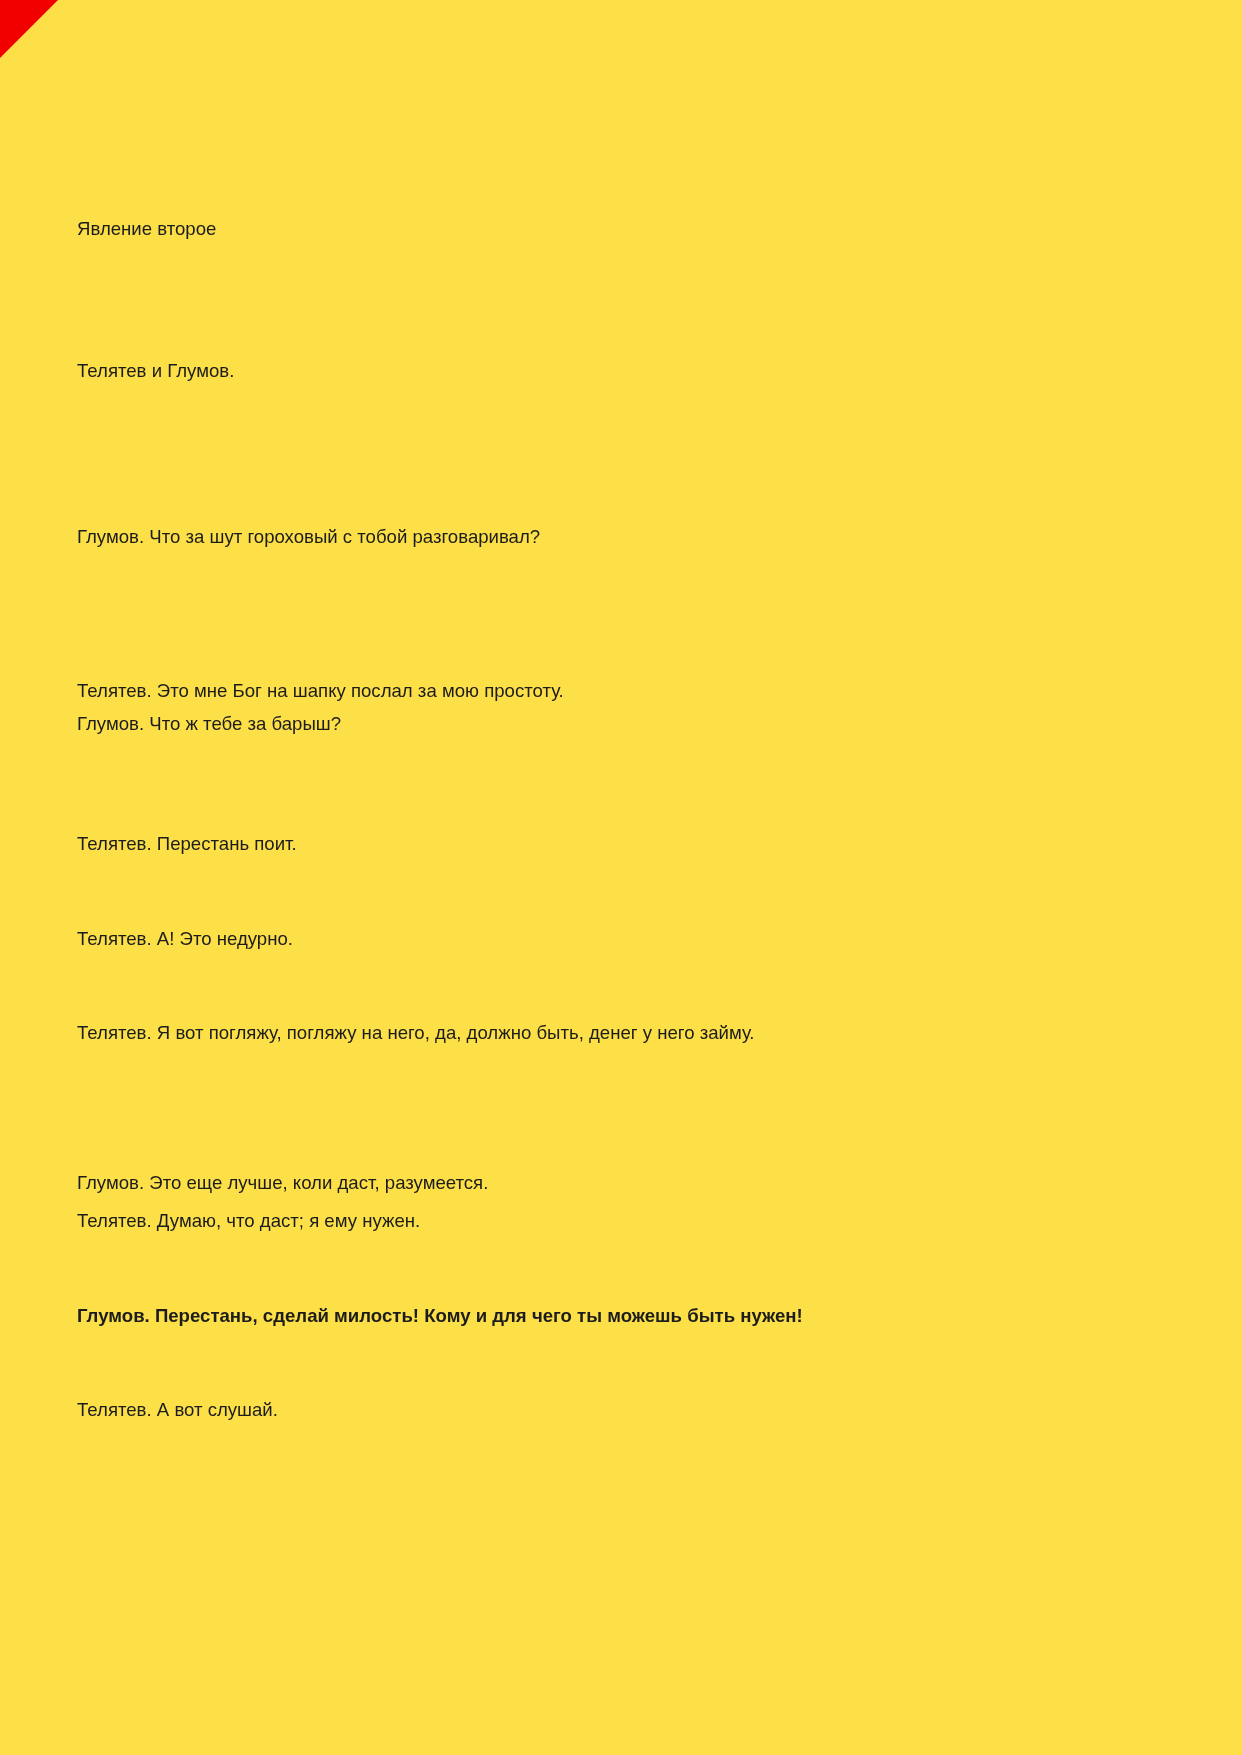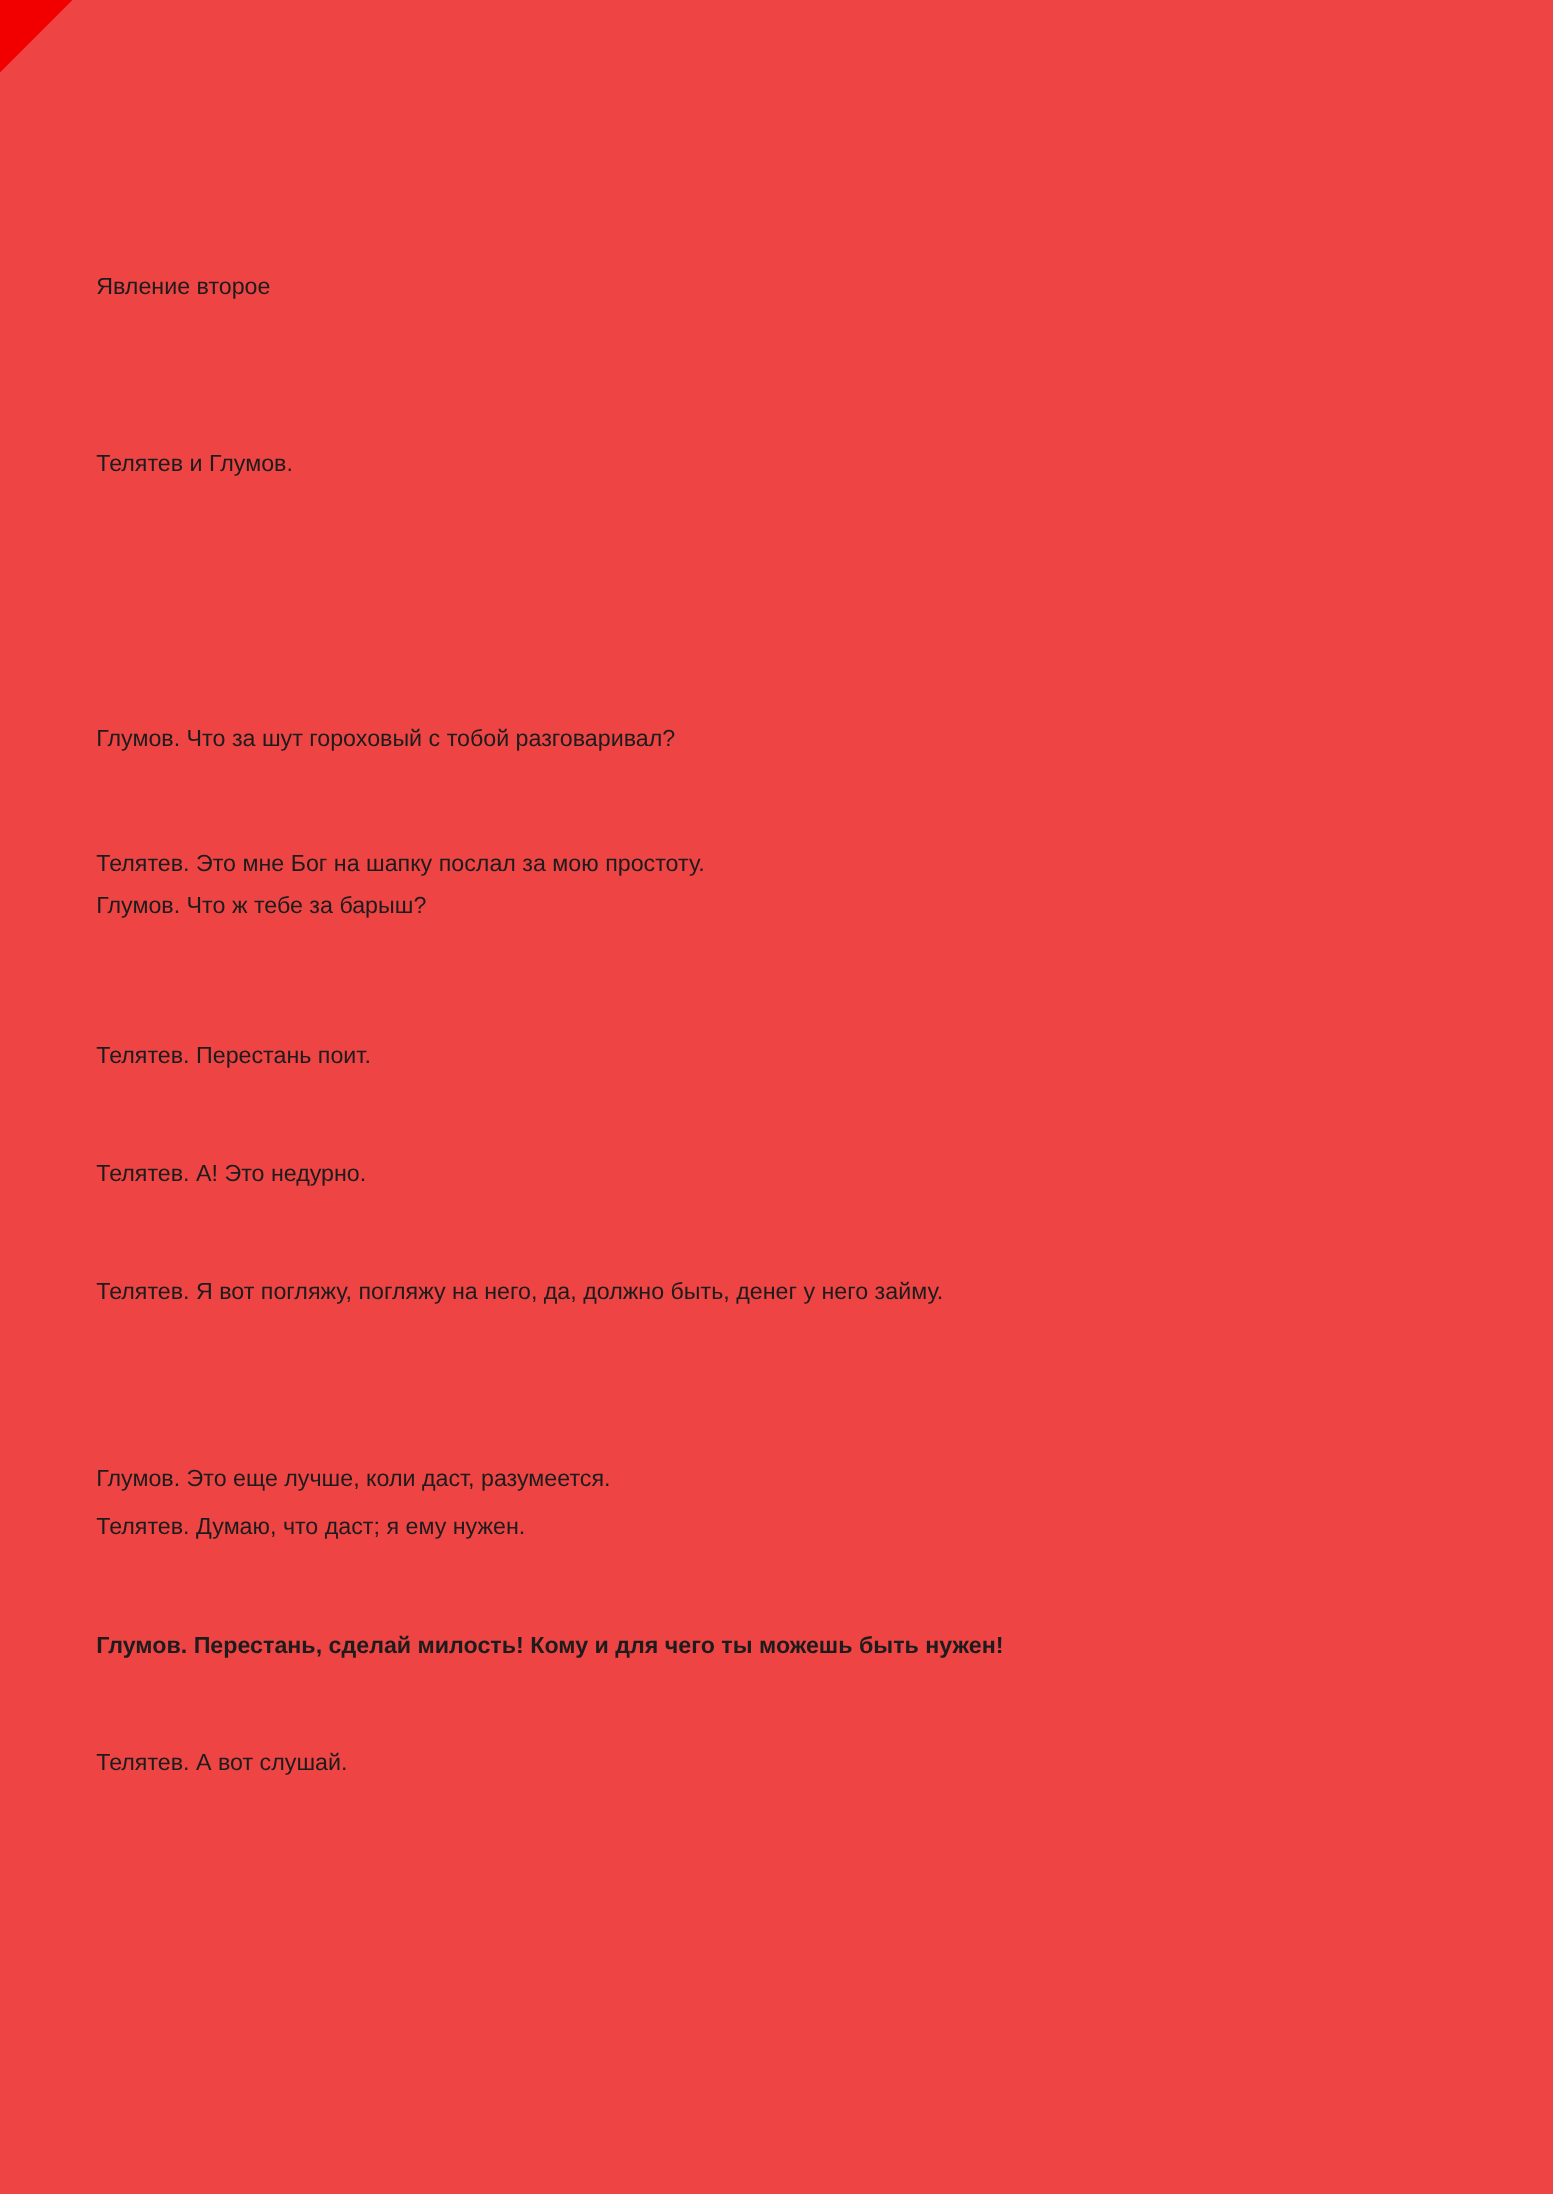--- a/index.html
+++ b/index.html
@@ -4,42 +4,42 @@
 <style>
   html, body {
     margin: 0;
     padding: 0;
     background: #ffffff;
   }
   .page {
     position: relative;
     width: 1242px;
     height: 1755px;
-    background: #ef4444;
+    background: #fde047;
     overflow: hidden;
     font-family: "Liberation Sans", "DejaVu Sans", sans-serif;
     color: #1c1c1c;
   }
   .corner-marker {
     position: absolute;
     top: 0;
     left: 0;
     display: block;
   }
   .doc-line {
     position: absolute;
     left: 77px;
     font-size: 18.6px;
     line-height: 1.2;
     white-space: nowrap;
     color: #1c1c1c;
   }
   .line-0  { top: 218px; }
   .line-1  { top: 360px; }
-  .line-2  { top: 580px; }
+  .line-2  { top: 526px; }
   .line-3  { top: 680px; }
   .line-4  { top: 713px; }
   .line-5  { top: 833px; }
   .line-6  { top: 928px; }
   .line-7  { top: 1022px; }
   .line-8  { top: 1172px; }
   .line-9  { top: 1210px; }
   .line-10 { top: 1305px; font-weight: bold; }
   .line-11 { top: 1399px; }
 </style>

